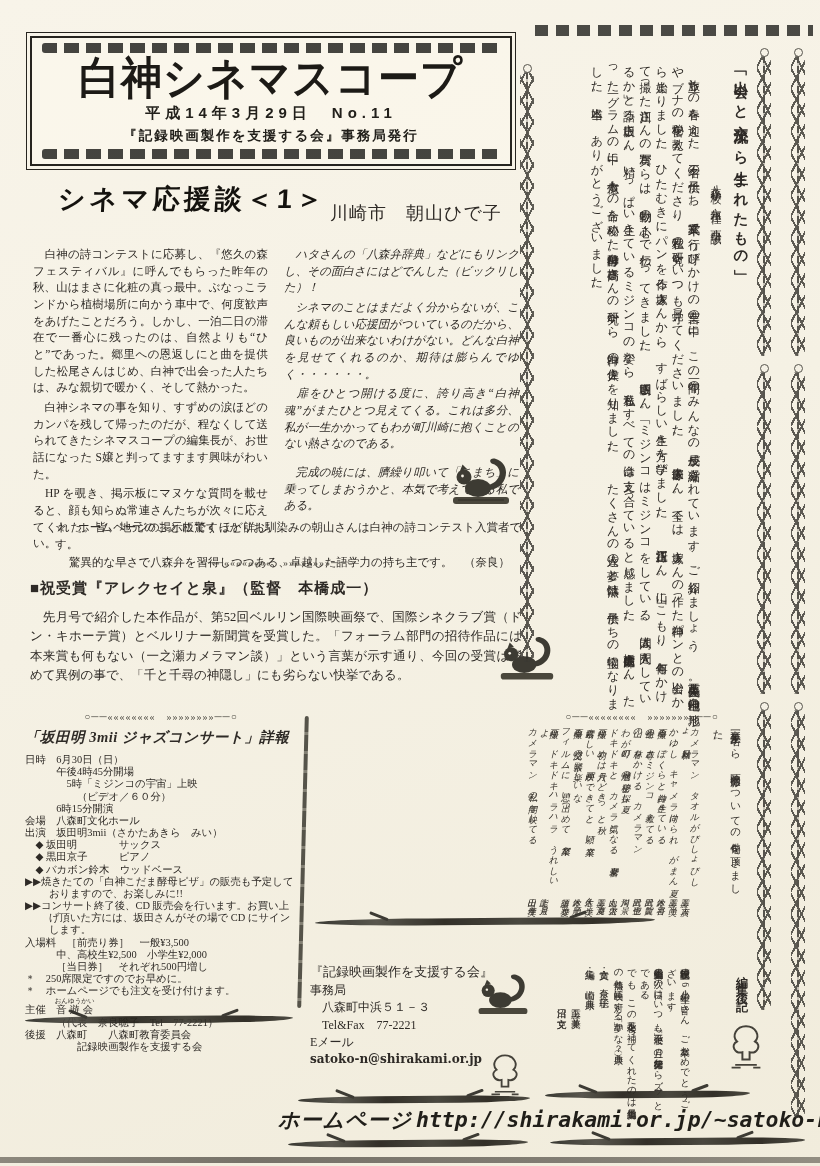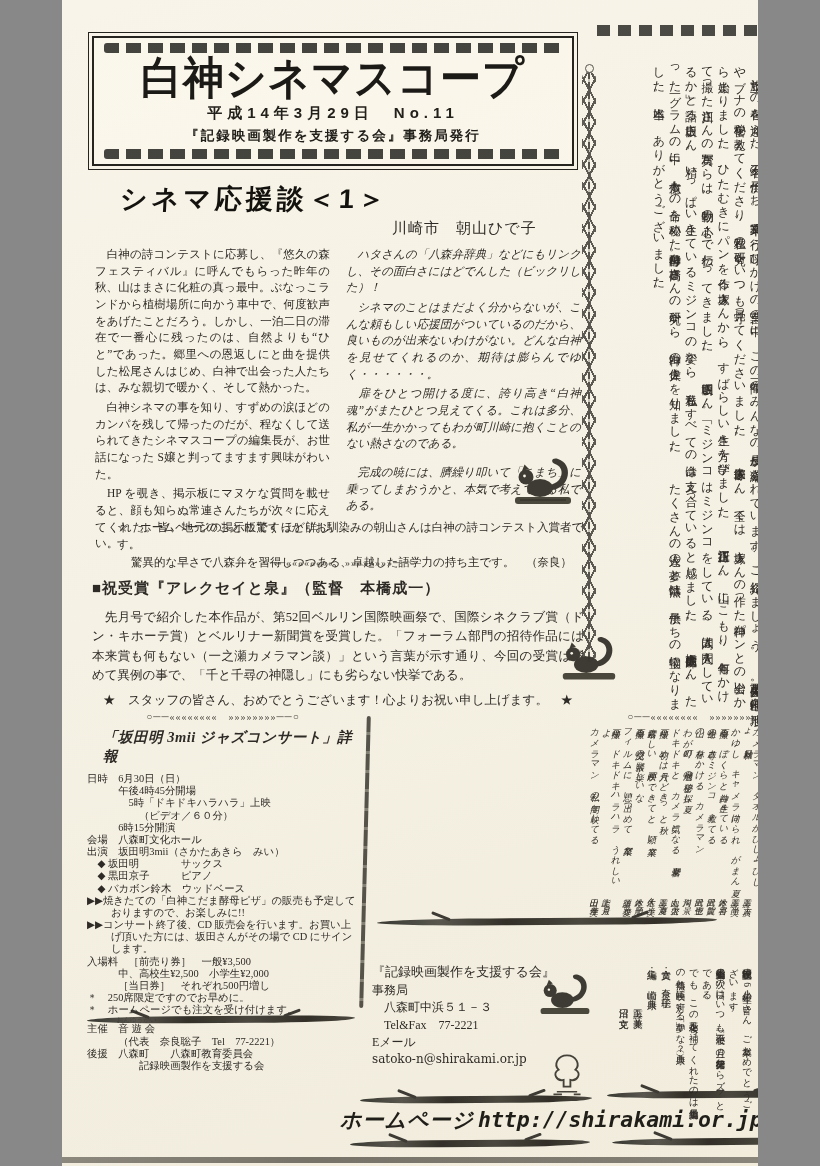--- a/index.html
+++ b/index.html
@@ -1,17 +1,17 @@
 <!DOCTYPE html>
 <html><head>
 <meta charset="utf-8">
 <style>
   html,body{margin:0;padding:0;background:#888;}
   #page{
-    position:relative;width:696px;height:1166px;margin:0 auto;overflow:hidden;
+    position:relative;width:820px;height:1166px;margin:0 auto;overflow:hidden;
     background:linear-gradient(160deg,#f8f4e9 0%,#f5f1e4 45%,#f1ecdc 100%);
     font-family:"Liberation Serif","DejaVu Serif",serif;
     color:#2e2a26;
   }
   
   .dash-row{height:10px;opacity:.88;border-radius:3px;
     background:repeating-linear-gradient(90deg,#2c2c28 0 15px,transparent 15px 22px);}
   .orn-row{position:absolute;height:11px;opacity:.85;
     background:repeating-linear-gradient(90deg,#2c2c28 0 13px,transparent 13px 21px);}
   .vine{position:absolute;width:14px;opacity:.82;border-radius:6px;
@@ -43,21 +43,21 @@
     font-size:41px;line-height:1.05;text-align:center;letter-spacing:1px;color:#1c1a16;
     transform:scaleY(1.08);}
   #masthead .m-date{font-family:"Liberation Sans","DejaVu Sans",sans-serif;font-weight:700;
     font-size:15px;text-align:center;letter-spacing:5px;color:#22201b;}
   #masthead .m-pub{font-family:"Liberation Sans","DejaVu Sans",sans-serif;font-weight:700;
     font-size:13.5px;text-align:center;letter-spacing:2px;color:#22201b;}
   
   #talk-heading{position:absolute;left:58px;top:181px;
     font-family:"Liberation Sans","DejaVu Sans",sans-serif;font-weight:900;
     font-size:27px;letter-spacing:4px;color:#14120e;transform:skewX(-3deg);}
-  #talk-author{position:absolute;left:330px;top:219px;font-size:15px;letter-spacing:1px;}
+  #talk-author{position:absolute;left:330px;top:201px;font-size:18px;letter-spacing:1px;}
   .talk-col{position:absolute;top:243px;width:241px;font-size:11.5px;line-height:1.45;
     text-align:justify;}
   #talk-col1{left:30px;} #talk-col2{left:281px;font-style:italic;}
   .talk-col p{margin:3px;}
   .gap-above{margin-top:12px!important;}
   #talk-note{position:absolute;left:55px;top:519px;width:468px;font-size:11.5px;line-height:1.5;}
   #talk-note .n2{padding-left:14px;}
   
   #award{position:absolute;left:30px;top:579px;width:492px;}
   #award .award-heading{font-size:15px;font-weight:bold;letter-spacing:1px;margin:0 0 10px 0;}
@@ -65,36 +65,36 @@
   #award .award-congrats{font-size:12.5px;text-align:center;margin:6px 0 0 0;}
   
   #grad{position:absolute;left:552px;top:58px;width:198px;height:648px;
     writing-mode:vertical-rl;text-orientation:mixed;}
   #grad .g-title{font-size:14.5px;font-weight:bold;letter-spacing:3px;margin-left:8px;padding-top:8px;}
   #grad .g-author{font-size:11px;margin-left:6px;padding-top:118px;letter-spacing:2px;}
   #grad .g-body{font-size:12px;line-height:1.35;letter-spacing:.5px;}
   
   #concert{position:absolute;left:25px;top:728px;width:272px;}
   #concert .concert-title{font-size:14.5px;font-weight:bold;font-style:italic;
-    letter-spacing:.5px;margin:0 0 7px 16px;}
+    letter-spacing:.5px;margin:0 0 7px 0;}
   .c-line{font-size:10.4px;line-height:1.17;padding-left:2.3em;text-indent:-2.3em;}
   .c-line ruby rt{font-size:6.5px;}
   
   #haiku{position:absolute;left:312px;top:722px;width:432px;height:188px;
     display:flex;flex-direction:row-reverse;justify-content:flex-start;gap:3px;}
   .h-intro{writing-mode:vertical-rl;height:100%;font-size:10.5px;line-height:1.65;
     margin-left:8px;letter-spacing:1px;}
   .haiku-col{writing-mode:vertical-rl;height:100%;display:flex;justify-content:space-between;
     font-style:italic;color:#34302a;}
   .h-text{font-size:9px;letter-spacing:.5px;line-height:1;}
   .h-name{font-size:8.5px;align-self:flex-end;padding-bottom:10px;margin-top:6px;line-height:1;}
   
   #office{position:absolute;left:310px;top:963px;width:218px;font-size:12px;line-height:1.45;}
   #office .o-title{font-size:13px;}
-  #office .o-email{font-family:"DejaVu Serif",serif;}
+  #office .o-email{font-family:"DejaVu Serif",serif;font-weight:bold;}
   
   #postscript{position:absolute;left:540px;top:962px;width:210px;height:150px;
     writing-mode:vertical-rl;text-orientation:mixed;}
   #postscript .ps-title{font-size:12px;font-weight:bold;letter-spacing:8px;
     margin-left:42px;padding-top:4px;}
   #postscript p{margin:0;font-size:9.5px;line-height:1.4;}
   #postscript .ps-credit{font-size:9.8px;line-height:1.45;margin:0;}
   
   #url-line{position:absolute;left:278px;top:1106px;width:538px;white-space:nowrap;
     font-style:italic;font-weight:bold;color:#201e19;}
@@ -146,21 +146,20 @@
   <div id="talk-note">
     <div>☆　ホームページの掲示板ですっかりお馴染みの朝山さんは白神の詩コンテスト入賞者です。</div>
     <div class="n2">驚異的な早さで八森弁を習得しつつある、卓越した語学力の持ち主です。　（奈良）</div>
   </div>
 
   <div class="leaf-divider" style="left:95px;top:556px;width:365px;">○──««««««««　»»»»»»»»──○</div>
 
   <div id="award">
     <p class="award-heading">■祝受賞『アレクセイと泉』（監督　本橋成一）</p>
     <p class="award-body">　先月号で紹介した本作品が、第52回ベルリン国際映画祭で、国際シネクラブ賞（ドン・キホーテ賞）とベルリナー新聞賞を受賞した。「フォーラム部門の招待作品には本来賞も何もない（一之瀬カメラマン談）」という言葉が示す通り、今回の受賞は極めて異例の事で、「千と千尋の神隠し」にも劣らない快挙である。</p>
-    <p class="award-congrats">★　スタッフの皆さん、おめでとうございます！心よりお祝い申し上げます。　★</p>
   </div>
 
   <svg class="illus" style="left:498px;top:630px;" width="58" height="56" viewBox="0 0 62 58">
     <path d="M40 38 C58 36 62 12 46 7 C40 5 38 10 43 12 C53 15 52 30 38 33 Z" fill="#3d3b33"></path>
     <ellipse cx="28" cy="36" rx="13" ry="9" fill="#3d3b33"></ellipse>
     <circle cx="14" cy="25" r="7.5" fill="#3d3b33"></circle>
     <path d="M10 19 l2.5-6.5 4.5 4.5 z" fill="#3d3b33"></path>
     <circle cx="12.5" cy="24" r="1.4" fill="#f6f2e6"></circle>
     <rect x="3" y="45" width="56" height="7" rx="3" fill="#4a473c"></rect>
   </svg>
@@ -179,21 +178,21 @@
     </div>
   </div>
 
   <div class="leaf-divider" style="left:28px;top:710px;width:266px;">○──««««««««　»»»»»»»»──○</div>
   <div class="leaf-divider" style="left:538px;top:710px;width:208px;">○──««««««««　»»»»»»»»──○</div>
 
   <div id="concert">
     <p class="concert-title">「坂田明 3mii ジャズコンサート」詳報</p>
     <div class="c-line">日時　6月30日（日）</div>
     <div class="c-line">　　　午後4時45分開場</div>
-    <div class="c-line">　　　　5時「ドキドキハラハラ」上映</div>
+    <div class="c-line">　　　　5時「ミジンコの宇宙」上映</div>
     <div class="c-line">　　　　　（ビデオ／６０分）</div>
     <div class="c-line">　　　6時15分開演</div>
     <div class="c-line">会場　八森町文化ホール</div>
     <div class="c-line">出演　坂田明3mii（さかたあきら　みい）</div>
     <div class="c-line">　◆ 坂田明　　　　サックス</div>
     <div class="c-line">　◆ 黒田京子　　　ピアノ</div>
     <div class="c-line">　◆ バカボン鈴木　ウッドベース</div>
     <div class="c-line">▶▶焼きたての「白神こだま酵母ピザ」の販売も予定しておりますので、お楽しみに!!</div>
     <div class="c-line">▶▶コンサート終了後、CD 販売会を行います。お買い上げ頂いた方には、坂田さんがその場で CD にサインします。</div>
     <div class="c-line">入場料　［前売り券］　一般¥3,500</div>

